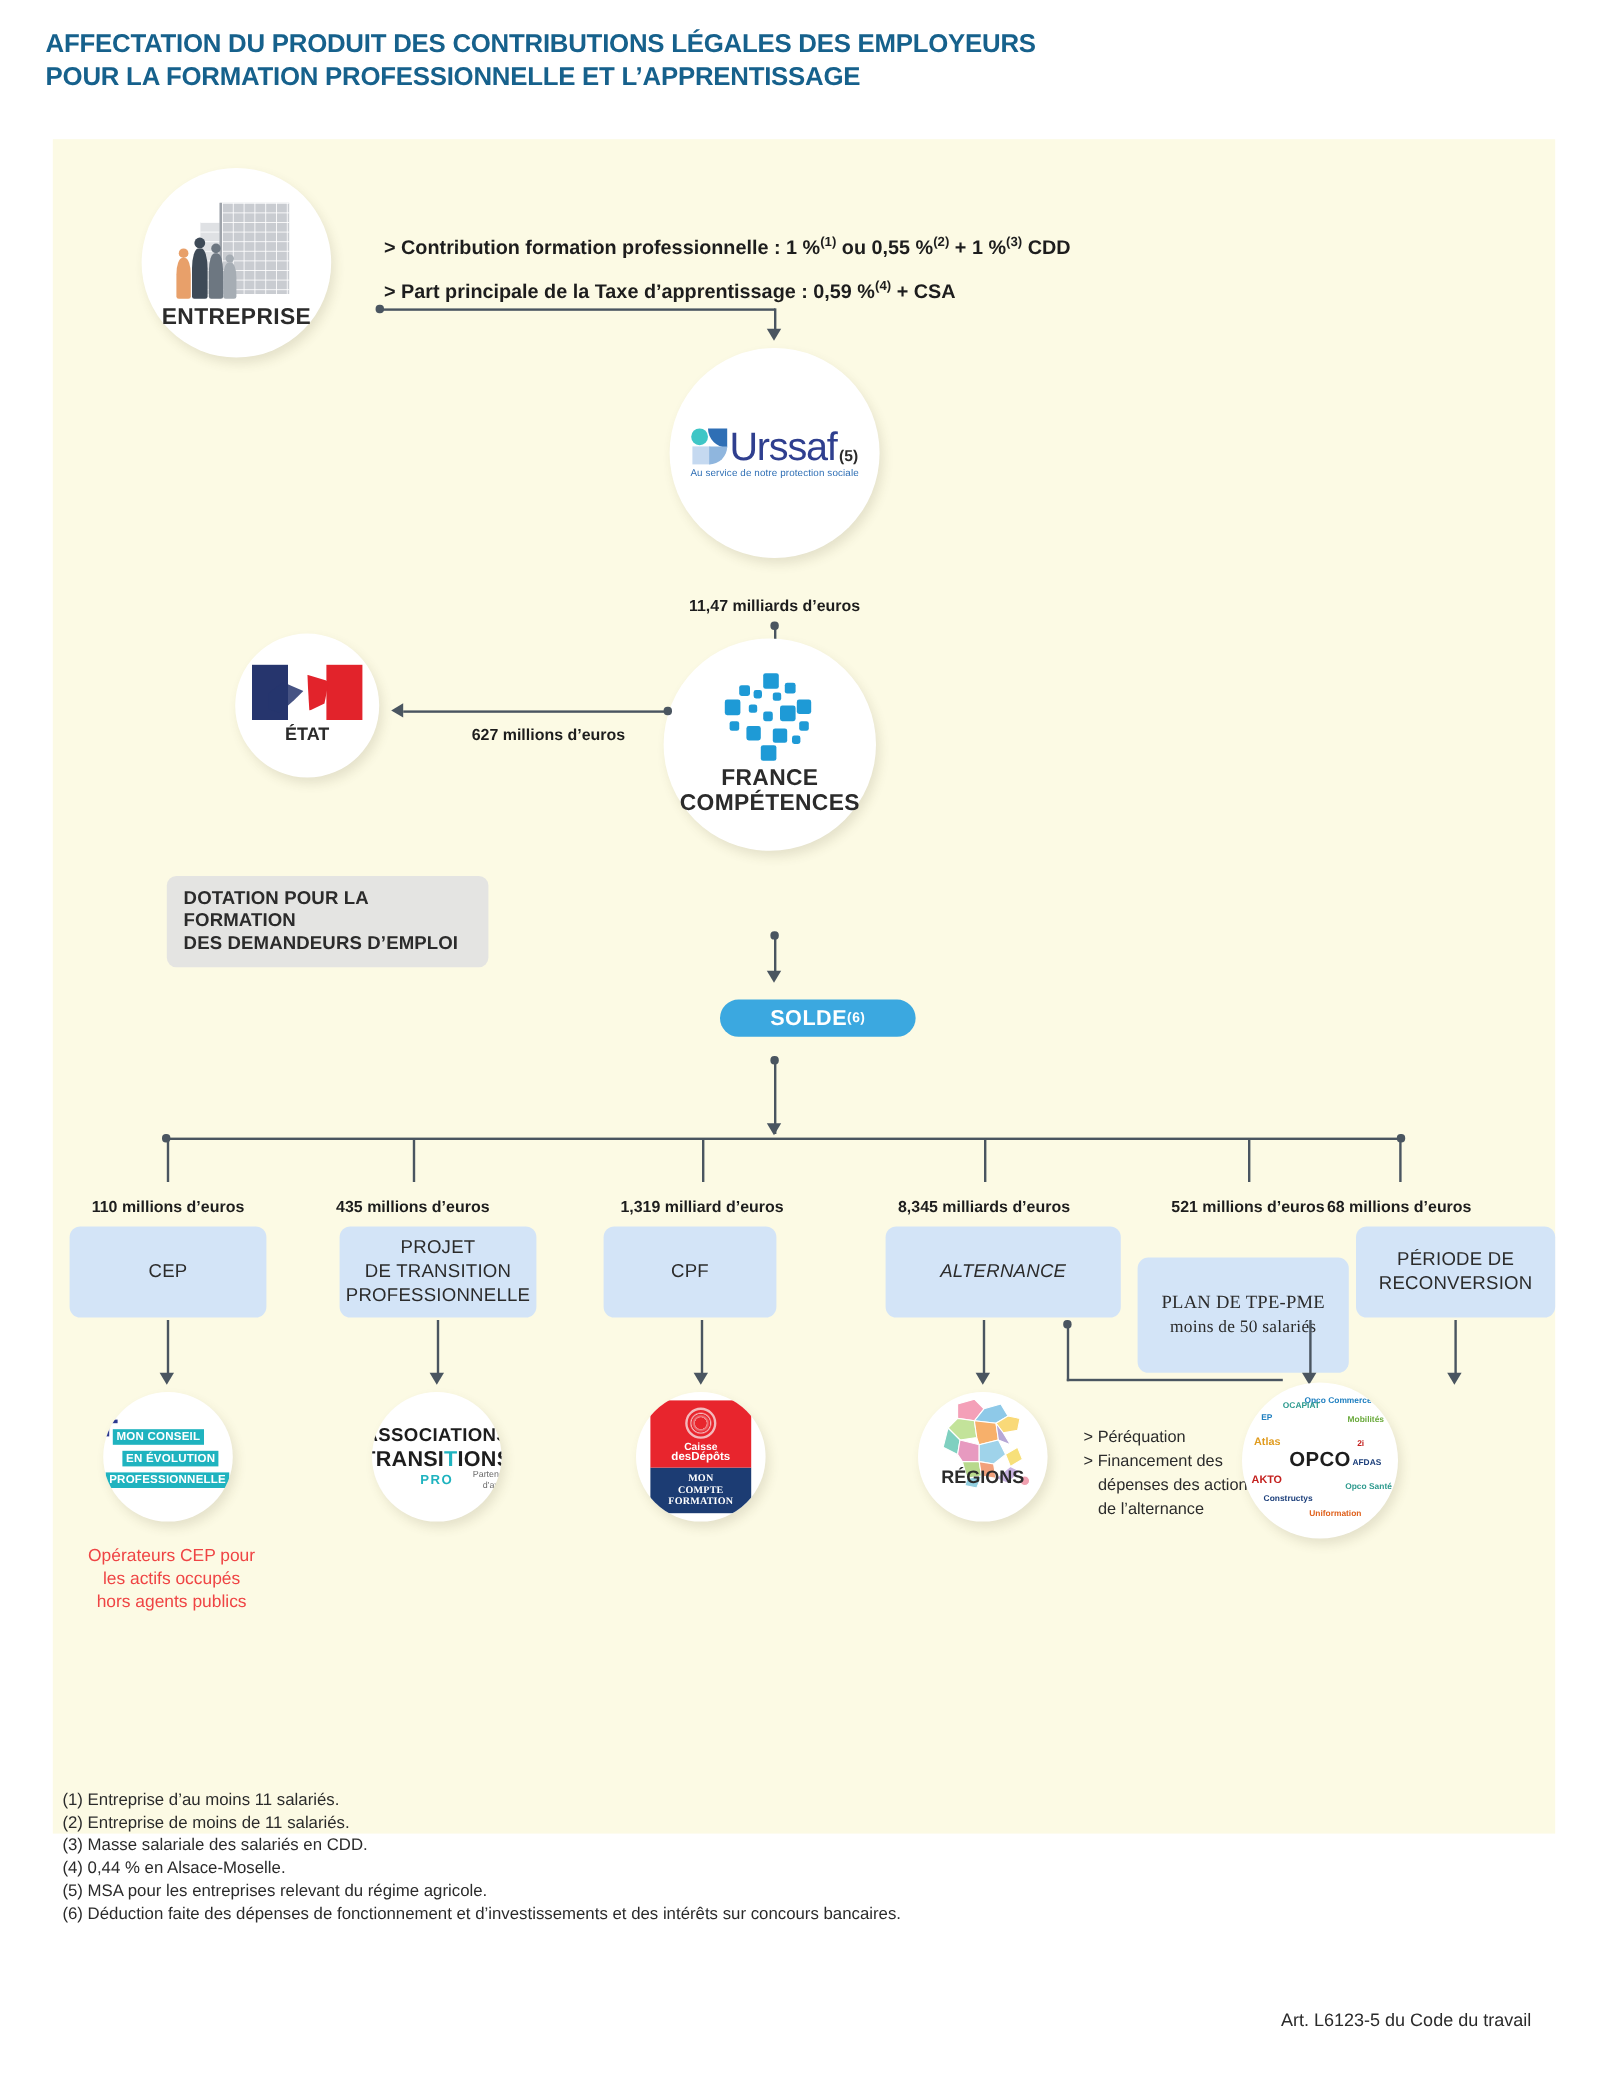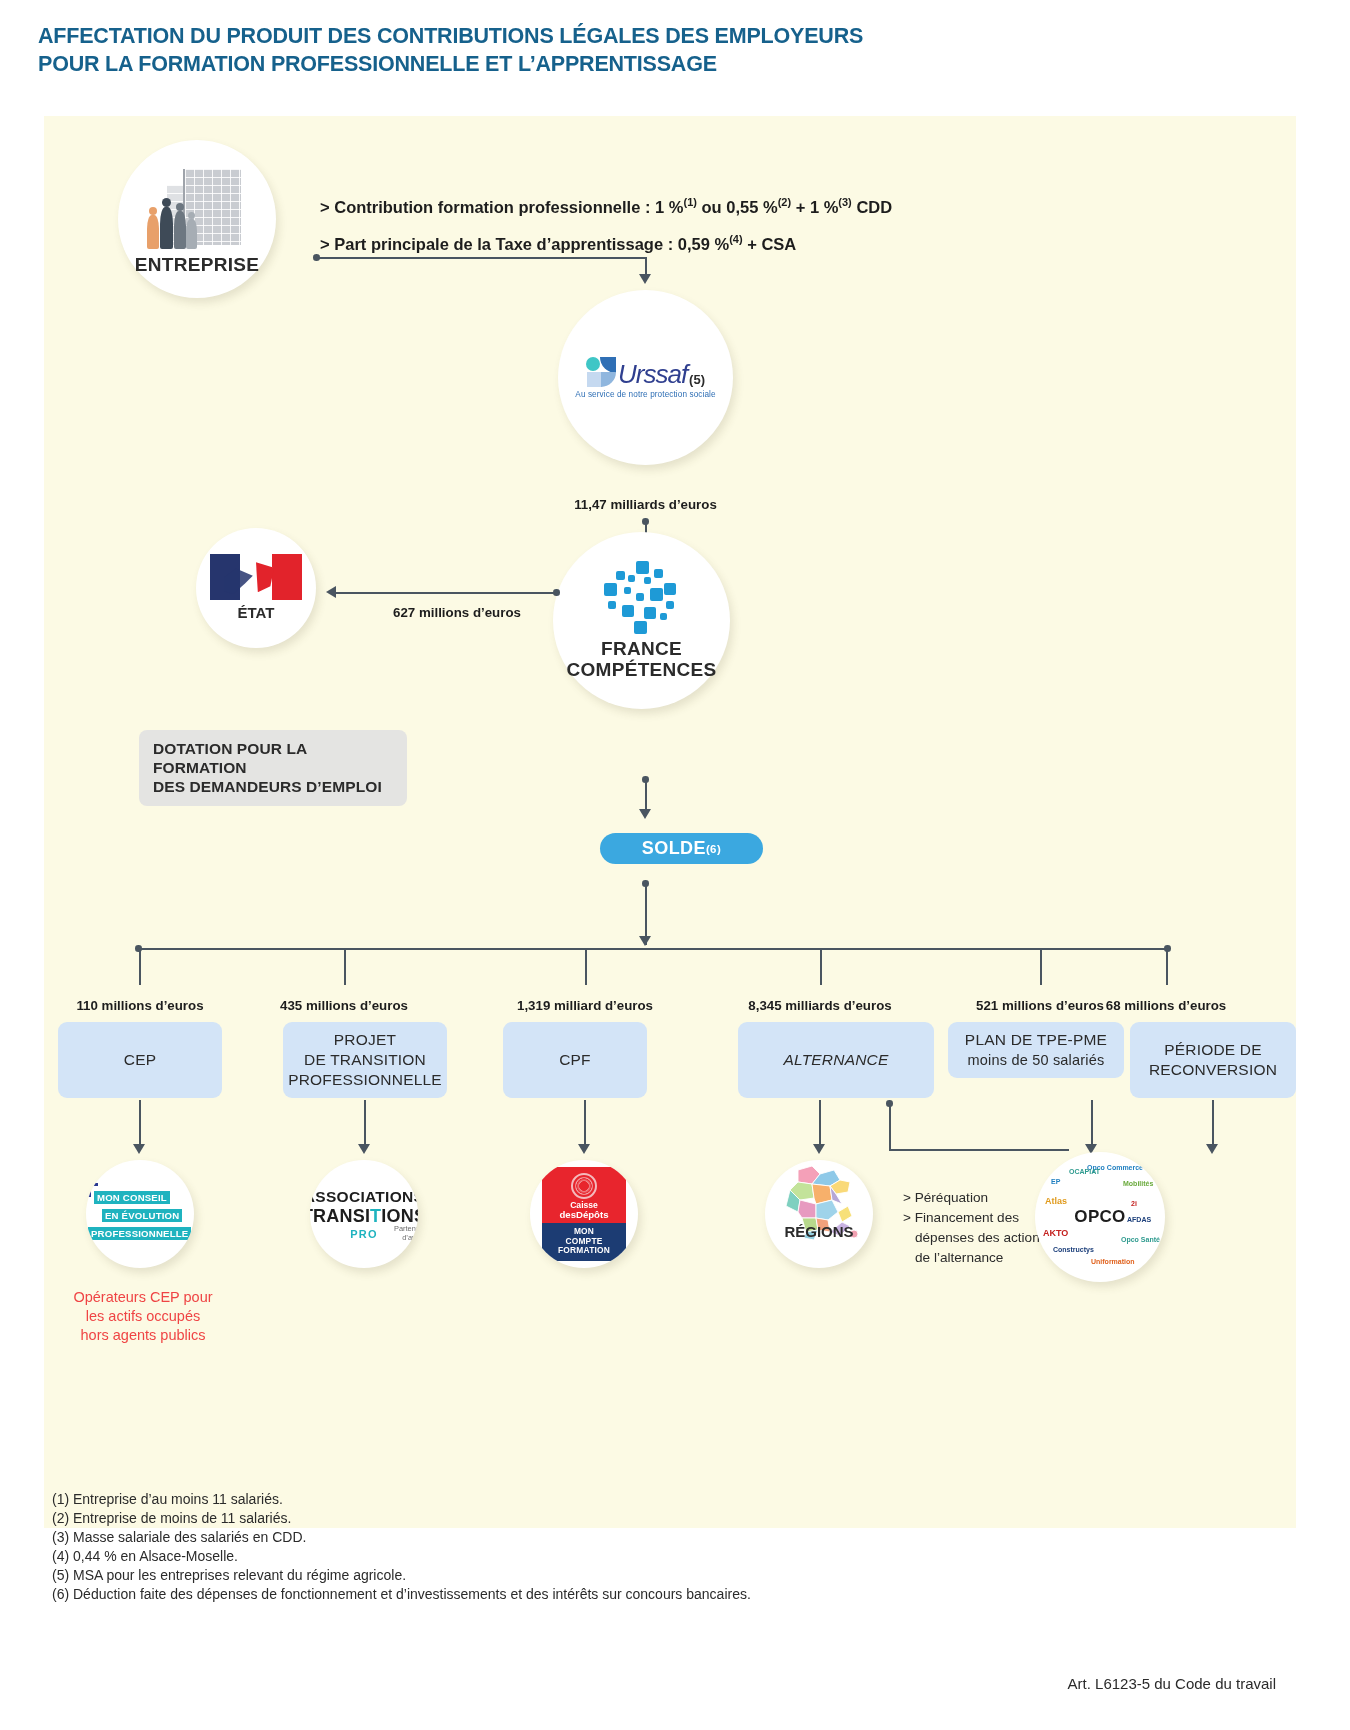--- a/index.html
+++ b/index.html
@@ -79,21 +79,21 @@
   .ppl .h4 { left: 43px; bottom: 30px; width: 7px; height: 7px; background: #a6adb4; }
 
   
   #urssaf { left: 558px; top: 290px; width: 175px; height: 175px; }
   .urssaf-row { display: flex; align-items: flex-end; gap: 2px; }
   .urssaf-mark { position: relative; width: 30px; height: 30px; }
   .urssaf-mark .q1 { position:absolute; left:0; top:0; width:14px; height:14px; border-radius:50%; background:#3fc6c6;}
   .urssaf-mark .q2 { position:absolute; right:0; top:0; width:16px; height:16px; background:#2f6fb5; border-radius: 0 0 0 16px;}
   .urssaf-mark .q3 { position:absolute; left:1px; bottom:0; width:15px; height:15px; background:#c5d9f0; }
   .urssaf-mark .q4 { position:absolute; right:0; bottom:0; width:15px; height:15px; background:#8fb6de; border-radius: 0 0 15px 0;}
-  .urssaf-word { font-size: 26px; color: #2f3f8f; letter-spacing: -1px; line-height: .95; font-style: italic; }
+  .urssaf-word { font-size: 33px; color: #2f3f8f; letter-spacing: -1px; line-height: .95; }
   .urssaf-sup { font-size: 13px; color: #2b2b2b; font-weight: bold; vertical-align: super; }
   .urssaf-tag { font-size: 8.2px; color: #2f6fb5; margin-top: 3px; letter-spacing: .1px; }
 
   
   #fc { left: 553px; top: 532px; width: 177px; height: 177px; }
   #fc .circ-label { font-size: 19px; letter-spacing: .3px; }
   .fc-mark { width: 84px; height: 74px; position: relative; margin-bottom: 4px; }
   .fc-mark span { position: absolute; background: #1e9ad6; border-radius: 2px; }
 
   
@@ -201,21 +201,21 @@
   .cdc .seal {
     width: 26px; height: 26px; border-radius: 50%;
     border: 2px solid #f4b9bc; margin: 1px auto 2px;
     background: radial-gradient(circle, #e8252d 30%, #f08f93 32%, #e8252d 48%, #f4b9bc 52%, #e8252d 60%);
   }
   .cdc .top .t1 { font-size: 8.6px; font-weight: bold; line-height: 9px; }
   .cdc .top .t2 { font-size: 9.6px; font-weight: bold; line-height: 10px; }
   .cdc .bot {
     background: #1c3c73; color: #fff; text-align: center; padding: 4px 2px 5px;
   }
-  .cdc .bot div { font-size: 8.4px; font-weight: bold; line-height: 9.4px; letter-spacing: .2px; }
+  .cdc .bot div { font-size: 8.4px; font-weight: bold; line-height: 9.4px; letter-spacing: .2px; font-family: Liberation Serif, serif; }
 
   
   #regions-circ .rg { position: relative; width: 120px; height: 120px; display:flex; align-items:center; justify-content:center; }
   .fr-map { position: absolute; left: 50%; top: 6px; transform: translateX(-50%); }
   .rg-label { position: relative; z-index: 3; font-weight: bold; font-size: 15px; color: #2b2b2b; margin-top: 34px; }
 
   
   .opco-wrap { position: relative; width: 130px; height: 130px; font-family: "Liberation Sans", sans-serif; }
   .opco-wrap .center { position: absolute; left: 50%; top: 50%; transform: translate(-50%,-50%); font-weight: bold; font-size: 17px; color: #1d1d1d; letter-spacing: .3px; }
   .opco-wrap .chip { position: absolute; font-size: 7px; font-weight: bold; white-space: nowrap; }
@@ -397,21 +397,21 @@
         <div>CPF</div>
       </div>
   </div>
 
   <div class="dest-box" style="left:738px; top:1022px; width:196px; height:76px;font-style:italic;">
     <div>
         <div>ALTERNANCE</div>
       </div>
   </div>
 
-  <div class="dest-box" style="left:948px; top:1022px; width:176px; height:56px;">
+  <div class="dest-box" style="left:948px; top:1048px; width:176px; height:96px;font-family:Liberation Serif, serif;">
     <div>
       <div>PLAN DE TPE-PME</div>
       <div class="sub">moins de 50 salariés</div>
     </div>
   </div>
 
   <div class="dest-box" style="left:1130px; top:1022px; width:166px; height:76px;">
     <div>
       <div>PÉRIODE DE</div>
       <div>RECONVERSION</div>

